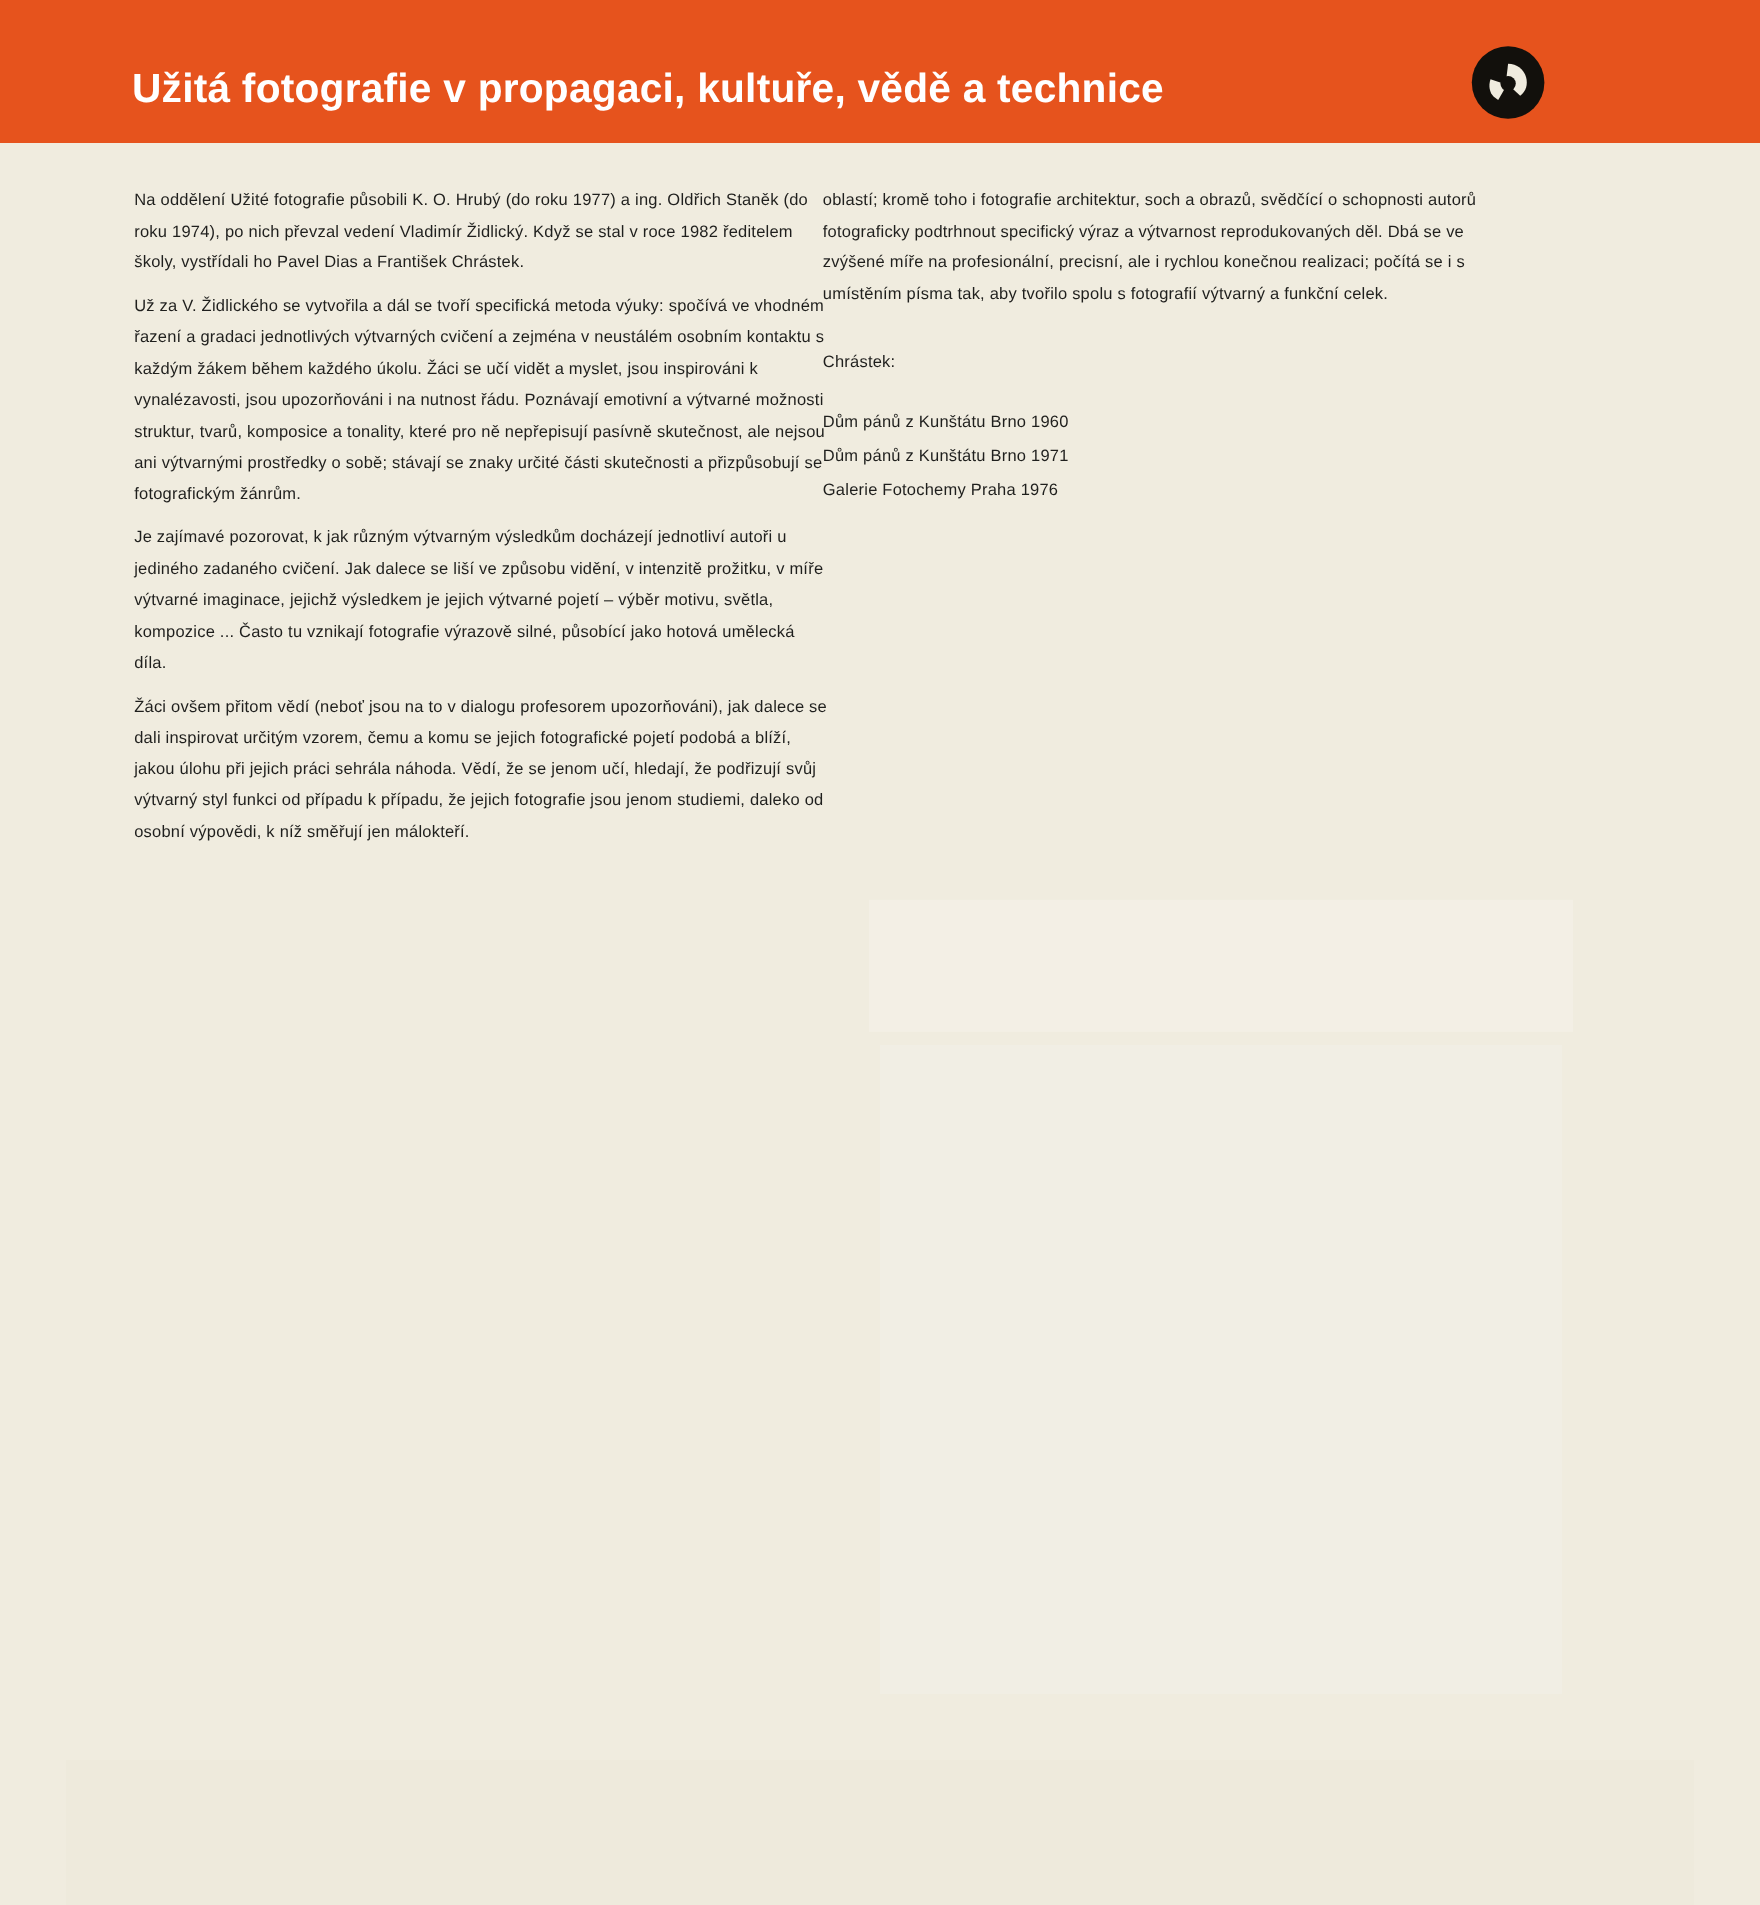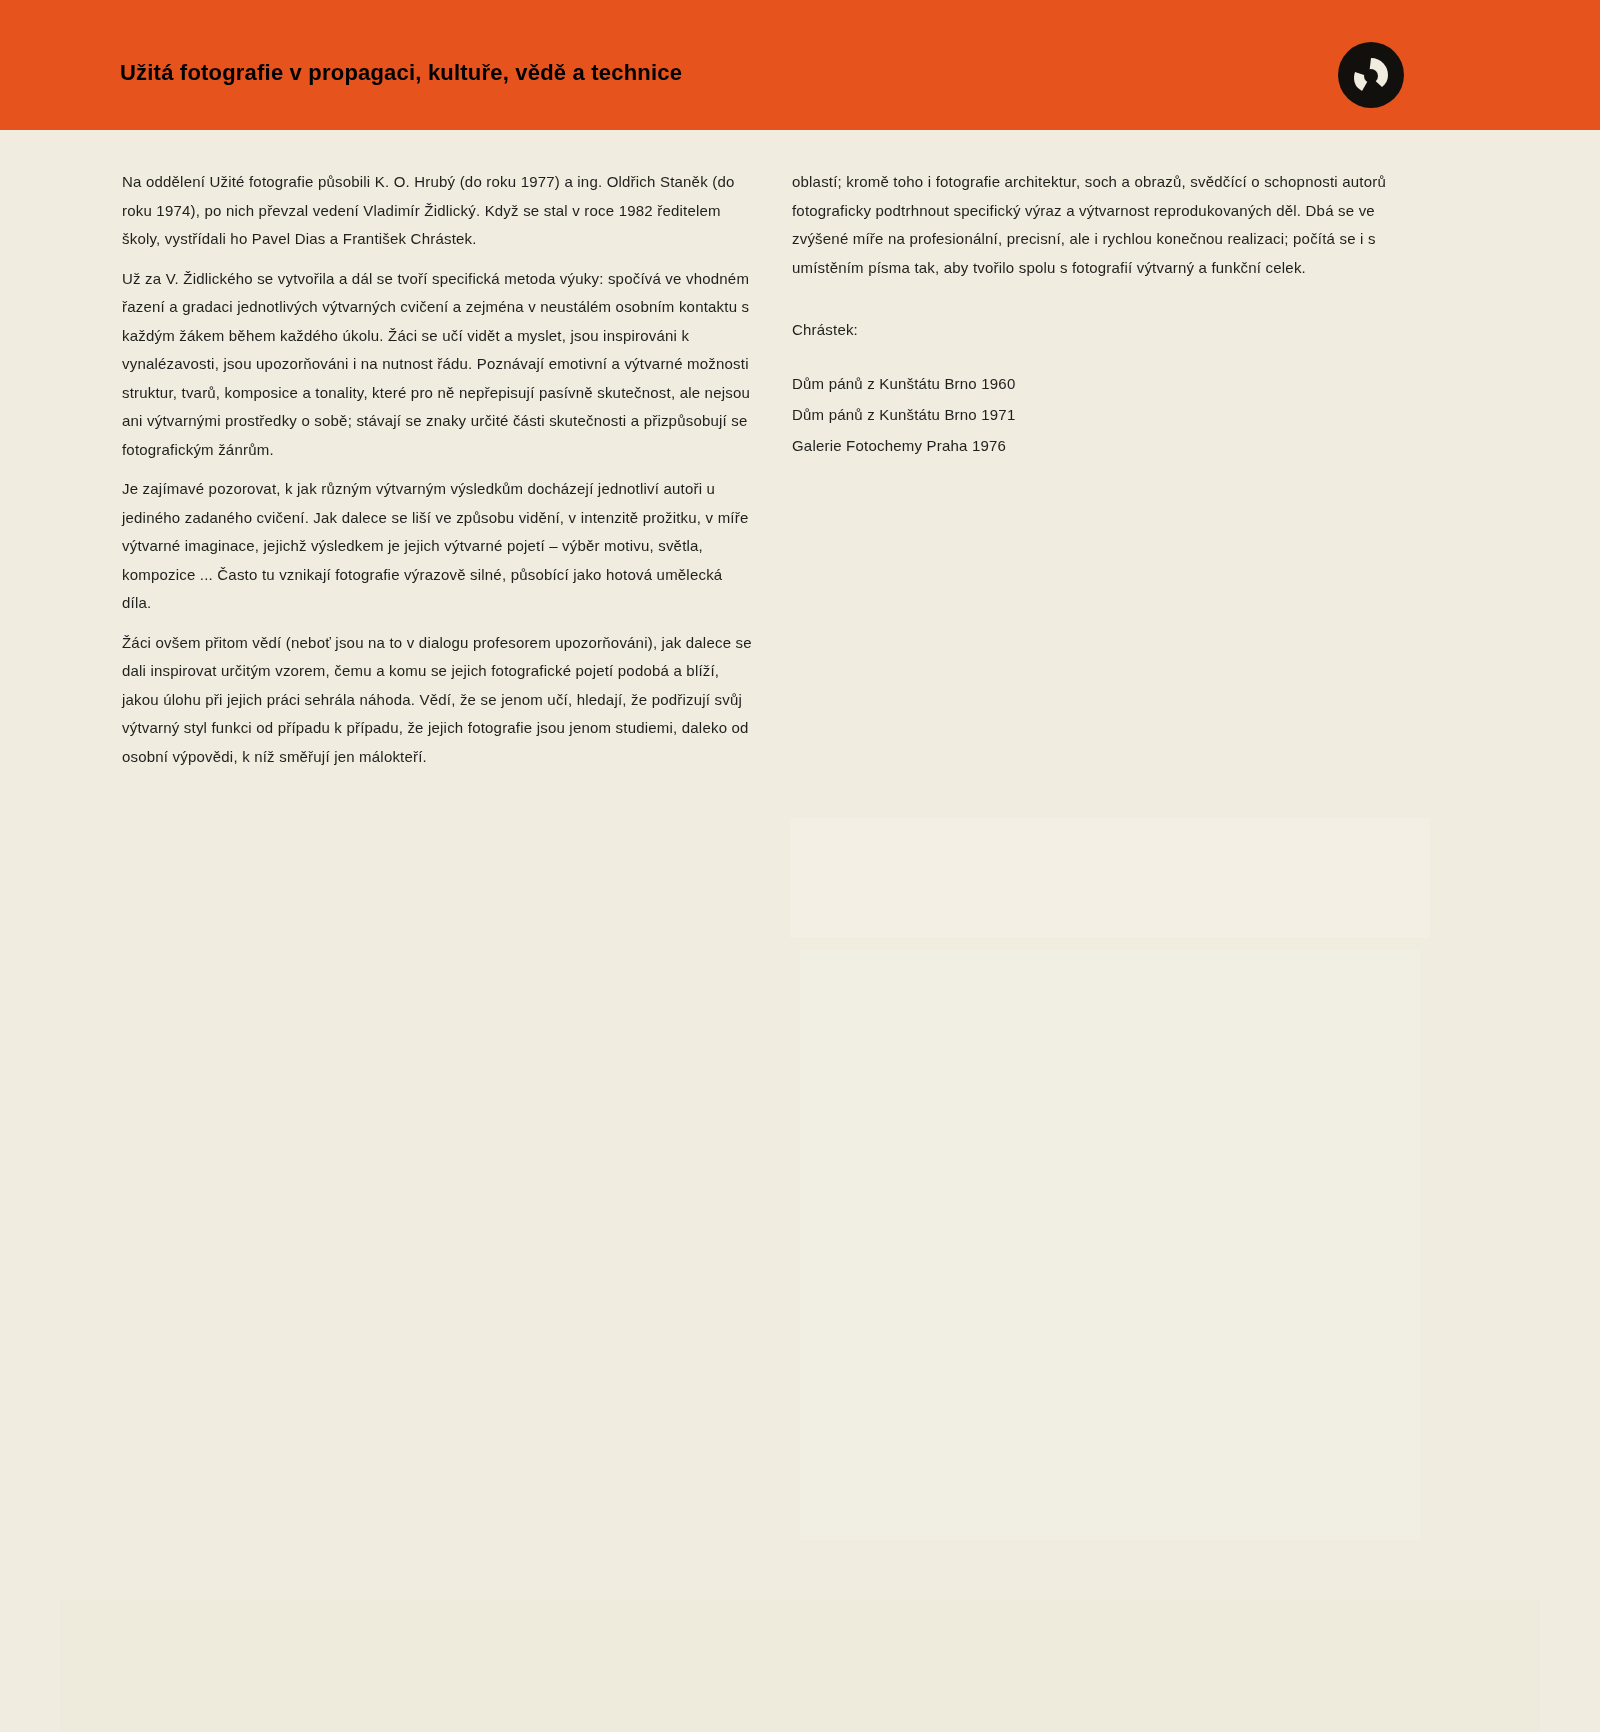--- a/index.html
+++ b/index.html
@@ -31,24 +31,24 @@
     left: 0;
     top: 0;
     width: 1600px;
     height: 130px;
     background: #e6531d;
   }
   .page-title {
     position: absolute;
     left: 120px;
     top: 60px;
-    font-size: 22px;
+    font-size: 37px;
     font-weight: bold;
     letter-spacing: 0.2px;
-    color: #000000;
+    color: #ffffff;
   }
   .logo {
     position: absolute;
     left: 1336px;
     top: 40px;
     width: 70px;
     height: 70px;
   }
 
   .text-col {
@@ -56,21 +56,21 @@
     top: 168px;
     font-size: 15px;
     line-height: 28.5px;
     letter-spacing: 0.2px;
   }
   .col-left {
     left: 122px;
     width: 632px;
   }
   .col-right {
-    left: 792px;
+    left: 748px;
     width: 640px;
   }
   .text-col p {
     margin: 0 0 11px 0;
   }
   .exhibitions-heading {
     margin-top: 34px !important;
     margin-bottom: 24px !important;
   }
   .exhibition-list {

